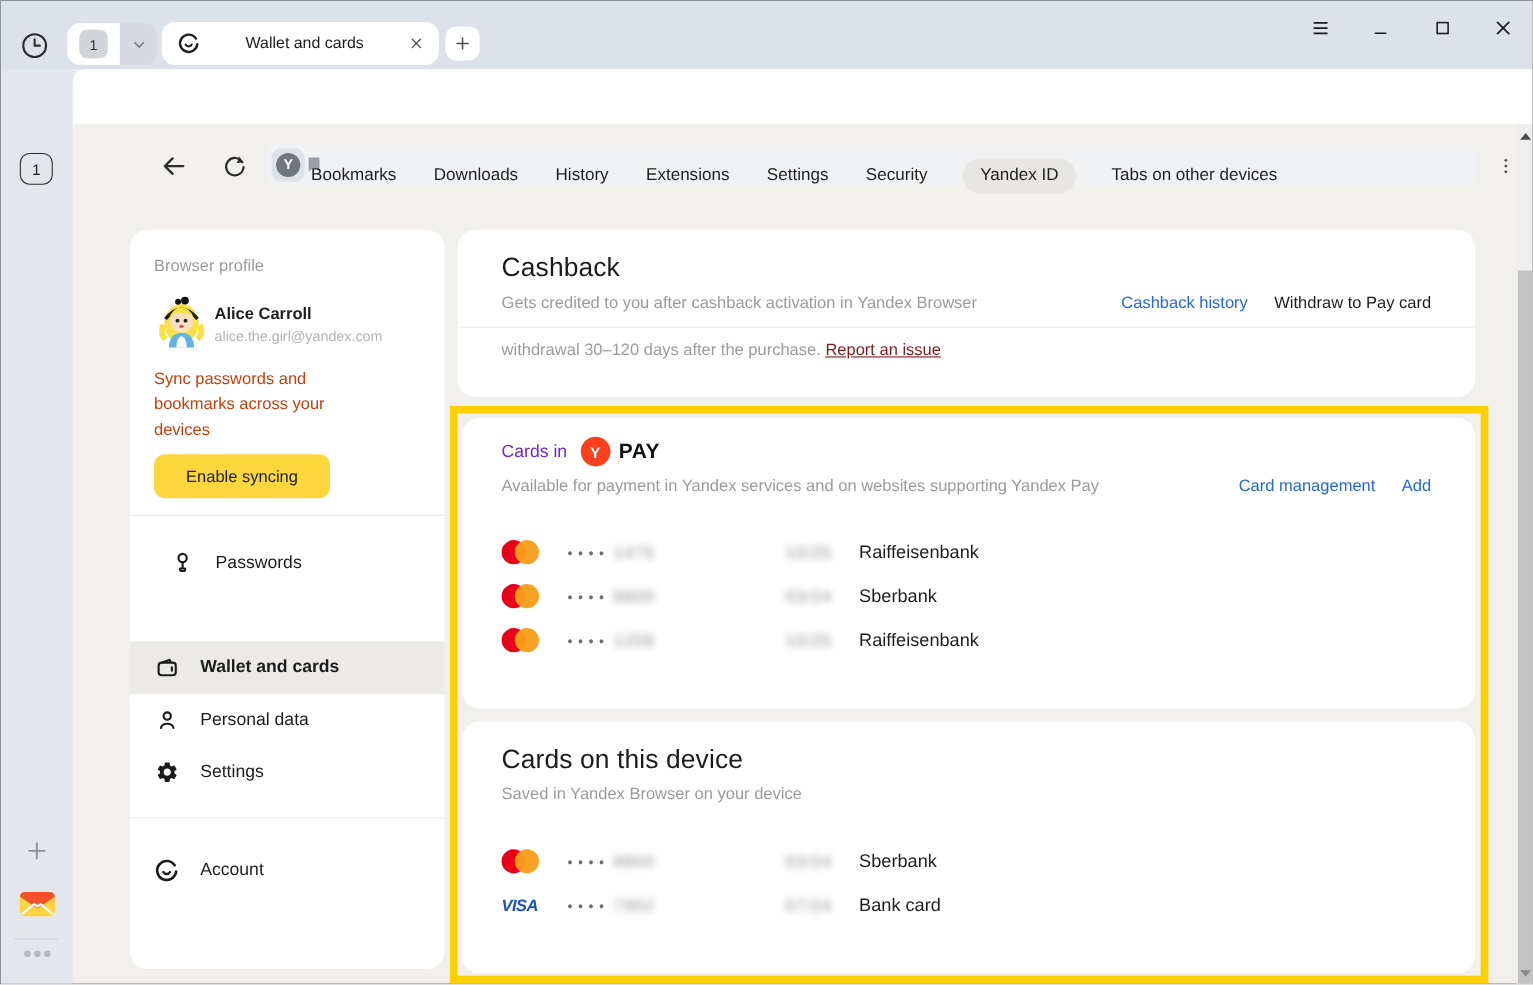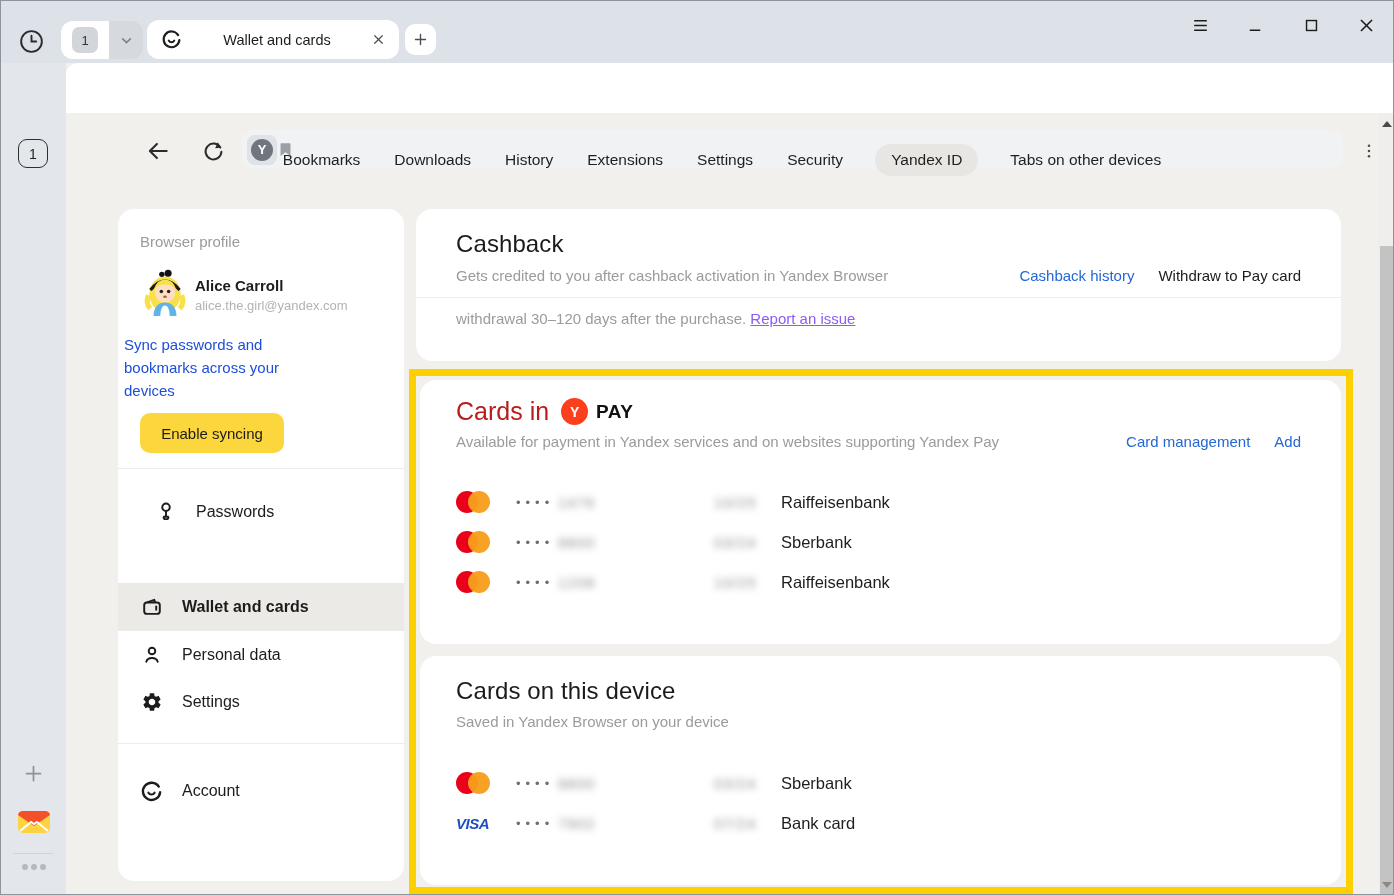--- a/index.html
+++ b/index.html
@@ -39,37 +39,37 @@
   #navrow { position:absolute; left:65px; top:140px; width:1312px; height:38px; display:flex; justify-content:center; align-items:center; gap:30px; }
   .nav-item { font-size:15.5px; color:#1f1f1f; white-space:nowrap; padding:7px 2px; cursor:pointer; }
   .nav-item.active { background:#e7e6e3; border-radius:18px; padding:7px 16px; }
 
   
   #sidecard { position:absolute; left:117px; top:208px; width:286px; height:672px; background:#fff; border-radius:16px; }
   .sec-label { position:absolute; left:22px; top:24px; font-size:15px; color:#9b9b9b; }
   .avatar { position:absolute; left:22px; top:56px; width:50px; height:52px; }
   .p-name { position:absolute; left:77px; top:68px; font-size:15px; font-weight:bold; color:#1c1c1c; }
   .p-mail { position:absolute; left:77px; top:89px; font-size:13px; color:#b3b3b3; }
-  .p-sync { position:absolute; left:6px; top:124px; width:190px; font-size:15px; line-height:23px; color:#1d4ed8; }
-  .sync-btn { position:absolute; left:22px; top:204px; width:144px; height:40px; background:#fcd63d; border:none; border-radius:10px; font-size:15px; color:#1c1c1c; font-family:inherit; cursor:pointer; }
+  .p-sync { position:absolute; left:22px; top:124px; width:190px; font-size:15px; line-height:23px; color:#c2410c; }
+  .sync-btn { position:absolute; left:22px; top:204px; width:160px; height:40px; background:#fcd63d; border:none; border-radius:10px; font-size:15px; color:#1c1c1c; font-family:inherit; cursor:pointer; }
   .side-div { position:absolute; left:0; width:286px; height:1px; background:#ececec; }
   .menu-item { position:absolute; left:0; width:286px; height:48px; display:flex; align-items:center; gap:19px; padding-left:22px; font-size:16px; color:#1c1c1c; cursor:pointer; }
   .menu-item.selected { background:#ebeae7; font-weight:bold; }
   .mi-icon { width:23px; height:23px; display:flex; align-items:center; justify-content:center; flex:none; }
 
   
   .card { position:absolute; background:#fff; border-radius:16px; }
   .card-title { position:absolute; left:40px; font-size:24px; color:#1b1b1b; letter-spacing:0.1px; }
   .card-sub { position:absolute; left:40px; font-size:15px; color:#9b9b9b; white-space:nowrap; }
   .card-links { position:absolute; right:40px; display:flex; gap:24px; font-size:15px; white-space:nowrap; }
   .link-blue { color:#2368d6; cursor:pointer; }
   .link-dark { color:#1c1c1c; cursor:pointer; }
   .hdiv { position:absolute; left:0; width:100%; height:1px; background:#ededed; }
   .note { position:absolute; left:40px; font-size:15px; color:#9b9b9b; }
-  .note a { color:#8b5cf6; text-decoration:underline; cursor:pointer; }
+  .note a { color:#7f1d1d; text-decoration:underline; cursor:pointer; }
 
   #ylight { position:absolute; left:408px; top:368px; width:944px; height:525px; border:7px solid #fdd000; }
 
   .ypay-head { position:absolute; left:36px; top:17px; display:flex; align-items:center; gap:8px; }
   .ypay-circle { width:27px; height:27px; border-radius:50%; background:#fc3f1d; color:#fff; font-size:14px; font-weight:bold; display:flex; align-items:center; justify-content:center; margin-left:4px; }
   .ypay-pay { font-size:19px; font-weight:800; color:#111; letter-spacing:0.5px; }
 
   .crow { position:absolute; left:36px; height:28px; width:860px; }
   .crow > * { position:absolute; top:0; height:28px; display:flex; align-items:center; }
   .c-logo { left:0; width:36px; }
@@ -316,21 +316,21 @@
       <span class="link-dark">Withdraw to Pay card</span>
     </div>
     <div class="hdiv" style="top:88px;"></div>
     <div class="note" style="top:101px;"><span>withdrawal 30–120 days after the purchase. </span><a>Report an issue</a></div>
   </div>
 
   <div id="ylight"></div>
 
   <div class="card" style="left:419px;top:379px;width:921px;height:264px;">
     <div class="ypay-head">
-      <span style="font-size:25px;color:#b91c1c;">Cards in</span>
+      <span style="font-size:16px;color:#6d28d9;">Cards in</span>
       <span class="ypay-circle">Y</span>
       <span class="ypay-pay">PAY</span>
     </div>
     <div class="card-sub" style="left:36px;top:53px;">Available for payment in Yandex services and on websites supporting Yandex Pay</div>
     <div class="card-links" style="right:40px;top:53px;text-align:right;">
       <span class="link-blue">Card management</span>
       <span class="link-blue">Add</span>
     </div>
 
     <div class="crow" style="top:108px;">

